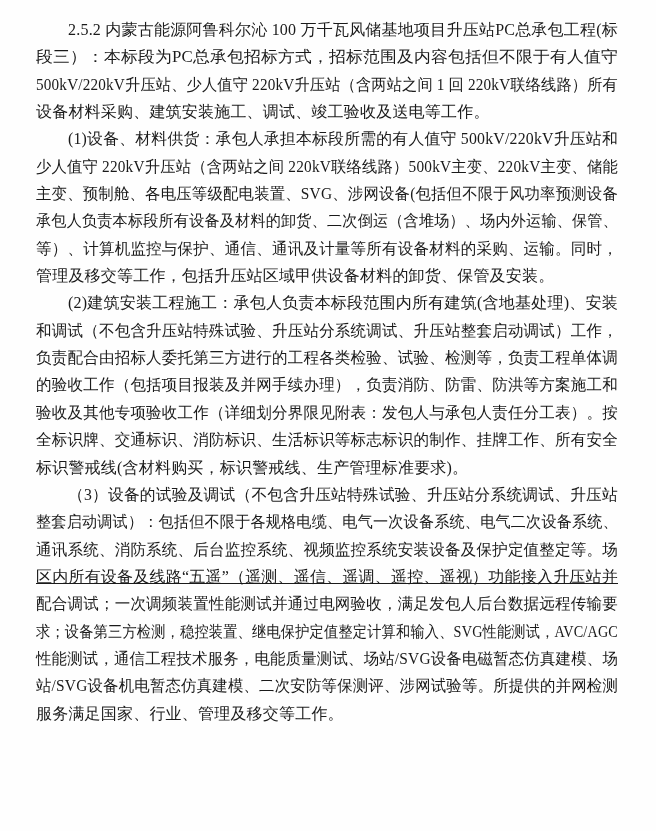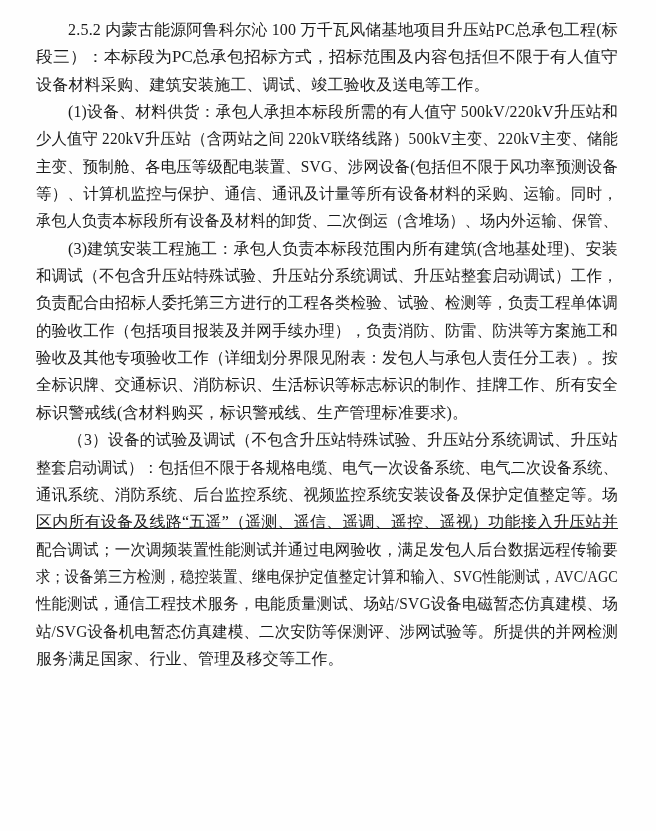--- a/index.html
+++ b/index.html
@@ -42,31 +42,33 @@
   }
 </style>
 </head>
 <body>
 
 <div class="page" style="background: rgb(254, 254, 254); color: rgb(26, 26, 26);">
   <div class="doc-body">
       <p class="para">
         <span class="line first"><span class="txt" style="transform: scaleX(1.00125);">2.5.2 内蒙古能源阿鲁科尔沁 100 万千瓦风储基地项目升压站PC总承包工程(标</span></span>
         <span class="line"><span class="txt" style="transform: scaleX(1.04945);">段三）：本标段为PC总承包招标方式，招标范围及内容包括但不限于有人值守</span></span>
+        <span class="line"><span class="txt" style="transform: scaleX(0.949623);">500kV/220kV升压站、少人值守 220kV升压站（含两站之间 1 回 220kV联络线路）所有</span></span>
         <span class="line last"><span class="txt">设备材料采购、建筑安装施工、调试、竣工验收及送电等工作。</span></span>
       </p>
       <p class="para">
         <span class="line first"><span class="txt" style="transform: scaleX(0.991661);">(1)设备、材料供货：承包人承担本标段所需的有人值守 500kV/220kV升压站和</span></span>
         <span class="line"><span class="txt" style="transform: scaleX(0.957508);">少人值守 220kV升压站（含两站之间 220kV联络线路）500kV主变、220kV主变、储能</span></span>
         <span class="line"><span class="txt" style="transform: scaleX(0.96176);">主变、预制舱、各电压等级配电装置、SVG、涉网设备(包括但不限于风功率预测设备</span></span>
+        <span class="line"><span class="txt" style="transform: scaleX(0.945405);">承包人负责本标段所有设备及材料的卸货、二次倒运（含堆场）、场内外运输、保管、</span></span>
         <span class="line"><span class="txt" style="transform: scaleX(0.970961);">等）、计算机监控与保护、通信、通讯及计量等所有设备材料的采购、运输。同时，</span></span>
-        <span class="line"><span class="txt" style="transform: scaleX(0.945405);">承包人负责本标段所有设备及材料的卸货、二次倒运（含堆场）、场内外运输、保管、</span></span>
+        <span class="line last"><span class="txt">管理及移交等工作，包括升压站区域甲供设备材料的卸货、保管及安装。</span></span>
       </p>
       <p class="para">
-        <span class="line first"><span class="txt" style="transform: scaleX(1.00233);">(3)建筑安装工程施工：承包人负责本标段范围内所有建筑(含地基处理)、安装</span></span>
+        <span class="line first"><span class="txt" style="transform: scaleX(1.00233);">(2)建筑安装工程施工：承包人负责本标段范围内所有建筑(含地基处理)、安装</span></span>
         <span class="line"><span class="txt" style="transform: scaleX(0.970961);">和调试（不包含升压站特殊试验、升压站分系统调试、升压站整套启动调试）工作，</span></span>
         <span class="line"><span class="txt" style="transform: scaleX(0.970961);">负责配合由招标人委托第三方进行的工程各类检验、试验、检测等，负责工程单体调</span></span>
         <span class="line"><span class="txt" style="transform: scaleX(0.970961);">的验收工作（包括项目报装及并网手续办理），负责消防、防雷、防洪等方案施工和</span></span>
         <span class="line"><span class="txt" style="transform: scaleX(0.970961);">验收及其他专项验收工作（详细划分界限见附表：发包人与承包人责任分工表）。按</span></span>
         <span class="line"><span class="txt" style="transform: scaleX(0.970961);">全标识牌、交通标识、消防标识、生活标识等标志标识的制作、挂牌工作、所有安全</span></span>
         <span class="line last"><span class="txt">标识警戒线(含材料购买，标识警戒线、生产管理标准要求)。</span></span>
       </p>
       <p class="para">
         <span class="line first"><span class="txt" style="transform: scaleX(0.9839);">（3）设备的试验及调试（不包含升压站特殊试验、升压站分系统调试、升压站</span></span>
         <span class="line"><span class="txt" style="transform: scaleX(0.945405);">整套启动调试）：包括但不限于各规格电缆、电气一次设备系统、电气二次设备系统、</span></span>

